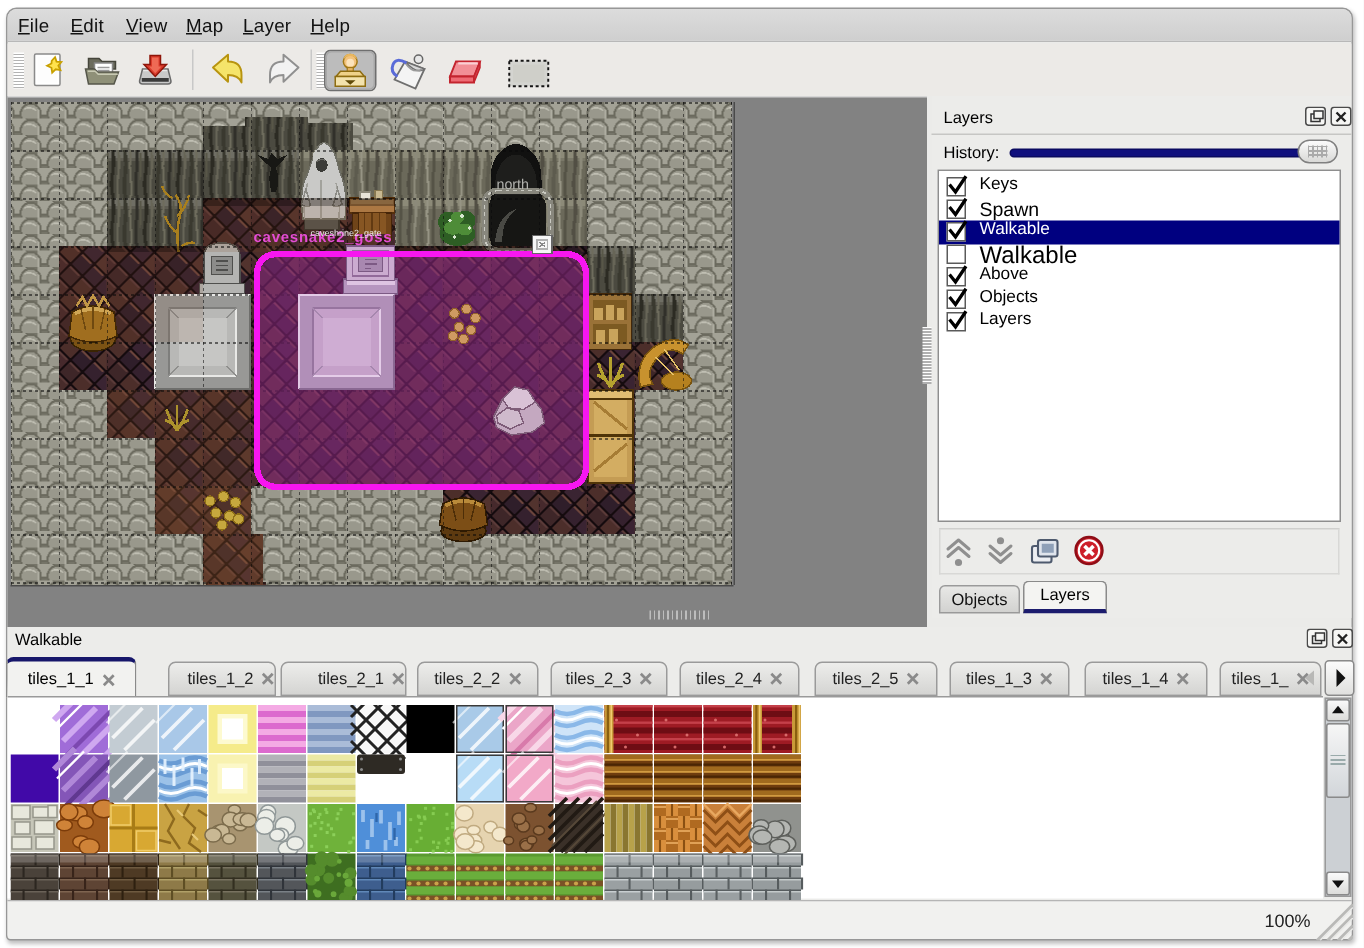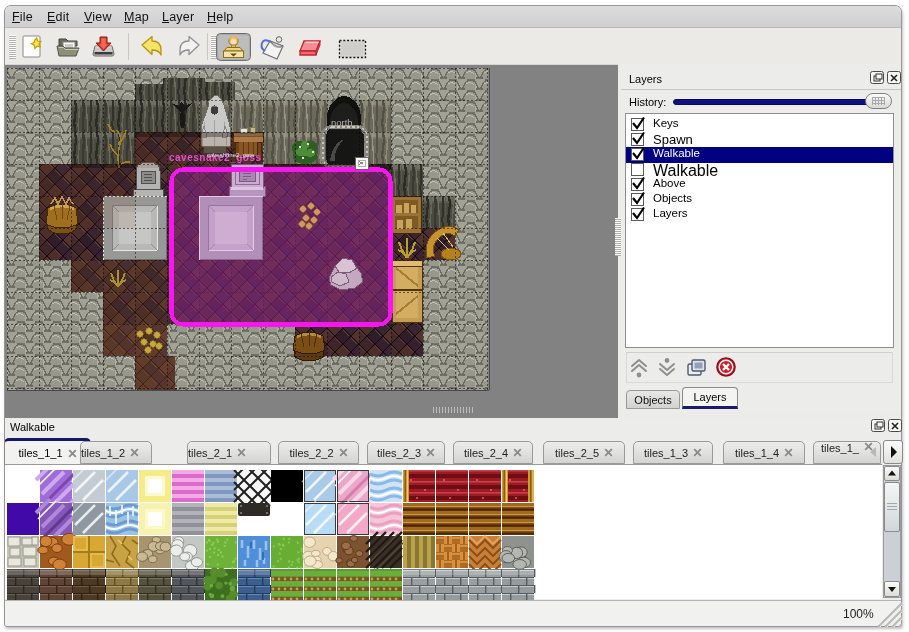--- a/index.html
+++ b/index.html
@@ -465,45 +465,45 @@
 <svg class="abs" style="left:871px;top:419px" width="32" height="14" viewBox="0 0 32 14">
     <rect x="0.5" y="0.5" width="13" height="12" rx="2" fill="#f6f6f4" stroke="#4a4a4a"></rect>
     <rect x="4" y="5" width="6" height="5" fill="none" stroke="#333"></rect>
     <rect x="6" y="3" width="6" height="5" fill="#f6f6f4" stroke="#333"></rect>
     <rect x="17.5" y="0.5" width="13" height="12" rx="2" fill="#f6f6f4" stroke="#4a4a4a"></rect>
     <path d="M21 4 l6 6 M27 4 l-6 6" stroke="#222" stroke-width="1.6"></path>
   </svg>
 <div class="abs" style="left:4px;top:438px;width:87px;height:27px;background:#f2f2f0;border:1px solid #8a8a8a;border-top:3px solid #16166a;border-bottom:none;border-radius:5px 5px 0 0;font-size:11px;color:#000;display:flex;align-items:center;justify-content:center">tiles_1_1<svg width="9" height="9" viewBox="0 0 9 9" style="margin-left:5px">
       <path d="M1.2 1.2 l6.6 6.6 M7.8 1.2 l-6.6 6.6" stroke="#8a8a8a" stroke-width="1.8"></path>
     </svg></div>
-<div class="abs" style="left:80px;top:441px;width:72px;height:23px;background:linear-gradient(#ededeb,#d4d4d2);border:1px solid #9a9a9a;border-radius:5px 5px 0 0;font-size:11px;color:#222;display:flex;align-items:center;justify-content:flex-start;overflow:hidden">tiles_1_2<svg width="9" height="9" viewBox="0 0 9 9" style="margin-left:5px">
+<div class="abs" style="left:112px;top:441px;width:72px;height:23px;background:linear-gradient(#ededeb,#d4d4d2);border:1px solid #9a9a9a;border-radius:5px 5px 0 0;font-size:11px;color:#222;display:flex;align-items:center;justify-content:flex-end;overflow:hidden">tiles_1_2<svg width="9" height="9" viewBox="0 0 9 9" style="margin-left:5px">
       <path d="M1.2 1.2 l6.6 6.6 M7.8 1.2 l-6.6 6.6" stroke="#8a8a8a" stroke-width="1.8"></path>
     </svg></div>
-<div class="abs" style="left:187px;top:441px;width:84px;height:23px;background:linear-gradient(#ededeb,#d4d4d2);border:1px solid #9a9a9a;border-radius:5px 5px 0 0;font-size:11px;color:#222;display:flex;align-items:center;justify-content:flex-start;overflow:hidden">tiles_2_1<svg width="9" height="9" viewBox="0 0 9 9" style="margin-left:5px">
+<div class="abs" style="left:187px;top:441px;width:84px;height:23px;background:linear-gradient(#ededeb,#d4d4d2);border:1px solid #9a9a9a;border-radius:5px 5px 0 0;font-size:11px;color:#222;display:flex;align-items:center;justify-content:flex-end;overflow:hidden">tiles_2_1<svg width="9" height="9" viewBox="0 0 9 9" style="margin-left:5px">
       <path d="M1.2 1.2 l6.6 6.6 M7.8 1.2 l-6.6 6.6" stroke="#8a8a8a" stroke-width="1.8"></path>
     </svg></div>
 <div class="abs" style="left:278px;top:441px;width:81px;height:23px;background:linear-gradient(#ededeb,#d4d4d2);border:1px solid #9a9a9a;border-radius:5px 5px 0 0;font-size:11px;color:#222;display:flex;align-items:center;justify-content:center;overflow:hidden">tiles_2_2<svg width="9" height="9" viewBox="0 0 9 9" style="margin-left:5px">
       <path d="M1.2 1.2 l6.6 6.6 M7.8 1.2 l-6.6 6.6" stroke="#8a8a8a" stroke-width="1.8"></path>
     </svg></div>
 <div class="abs" style="left:367px;top:441px;width:78px;height:23px;background:linear-gradient(#ededeb,#d4d4d2);border:1px solid #9a9a9a;border-radius:5px 5px 0 0;font-size:11px;color:#222;display:flex;align-items:center;justify-content:center;overflow:hidden">tiles_2_3<svg width="9" height="9" viewBox="0 0 9 9" style="margin-left:5px">
       <path d="M1.2 1.2 l6.6 6.6 M7.8 1.2 l-6.6 6.6" stroke="#8a8a8a" stroke-width="1.8"></path>
     </svg></div>
 <div class="abs" style="left:453px;top:441px;width:80px;height:23px;background:linear-gradient(#ededeb,#d4d4d2);border:1px solid #9a9a9a;border-radius:5px 5px 0 0;font-size:11px;color:#222;display:flex;align-items:center;justify-content:center;overflow:hidden">tiles_2_4<svg width="9" height="9" viewBox="0 0 9 9" style="margin-left:5px">
       <path d="M1.2 1.2 l6.6 6.6 M7.8 1.2 l-6.6 6.6" stroke="#8a8a8a" stroke-width="1.8"></path>
     </svg></div>
 <div class="abs" style="left:543px;top:441px;width:82px;height:23px;background:linear-gradient(#ededeb,#d4d4d2);border:1px solid #9a9a9a;border-radius:5px 5px 0 0;font-size:11px;color:#222;display:flex;align-items:center;justify-content:center;overflow:hidden">tiles_2_5<svg width="9" height="9" viewBox="0 0 9 9" style="margin-left:5px">
       <path d="M1.2 1.2 l6.6 6.6 M7.8 1.2 l-6.6 6.6" stroke="#8a8a8a" stroke-width="1.8"></path>
     </svg></div>
 <div class="abs" style="left:633px;top:441px;width:80px;height:23px;background:linear-gradient(#ededeb,#d4d4d2);border:1px solid #9a9a9a;border-radius:5px 5px 0 0;font-size:11px;color:#222;display:flex;align-items:center;justify-content:center;overflow:hidden">tiles_1_3<svg width="9" height="9" viewBox="0 0 9 9" style="margin-left:5px">
       <path d="M1.2 1.2 l6.6 6.6 M7.8 1.2 l-6.6 6.6" stroke="#8a8a8a" stroke-width="1.8"></path>
     </svg></div>
 <div class="abs" style="left:723px;top:441px;width:82px;height:23px;background:linear-gradient(#ededeb,#d4d4d2);border:1px solid #9a9a9a;border-radius:5px 5px 0 0;font-size:11px;color:#222;display:flex;align-items:center;justify-content:center;overflow:hidden">tiles_1_4<svg width="9" height="9" viewBox="0 0 9 9" style="margin-left:5px">
       <path d="M1.2 1.2 l6.6 6.6 M7.8 1.2 l-6.6 6.6" stroke="#8a8a8a" stroke-width="1.8"></path>
     </svg></div>
-<div class="abs" style="left:813px;top:441px;width:68px;height:23px;background:linear-gradient(#ededeb,#d4d4d2);border:1px solid #9a9a9a;border-radius:5px 5px 0 0;font-size:11px;color:#222;display:flex;align-items:flex-start;justify-content:center;overflow:hidden">tiles_1_<svg width="9" height="9" viewBox="0 0 9 9" style="margin-left:5px">
+<div class="abs" style="left:813px;top:441px;width:68px;height:23px;background:linear-gradient(#ededeb,#d4d4d2);border:1px solid #9a9a9a;border-radius:5px 5px 0 0;font-size:11px;color:#222;display:flex;align-items:center;justify-content:center;overflow:hidden">tiles_1_<svg width="9" height="9" viewBox="0 0 9 9" style="margin-left:5px">
       <path d="M1.2 1.2 l6.6 6.6 M7.8 1.2 l-6.6 6.6" stroke="#8a8a8a" stroke-width="1.8"></path>
     </svg></div>
 <svg class="abs" style="left:866px;top:443px" width="15" height="18" viewBox="0 0 15 18">
     <path d="M10 4 L4 9 l6 5z" fill="#b8b8b6"></path>
   </svg>
 <div class="abs" style="left:883px;top:440px;width:20px;height:24px;background:linear-gradient(#fbfbfb,#e0e0de);border:1px solid #8a8a8a;border-radius:3px"></div>
 <svg class="abs" style="left:883px;top:440px" width="20" height="24" viewBox="0 0 20 24">
     <path d="M8 6 l6 6 -6 6z" fill="#111"></path>
   </svg>
 <div class="abs" style="left:5px;top:464px;width:877px;height:135px;background:#fff;border-top:1px solid #9a9a9a"></div>

